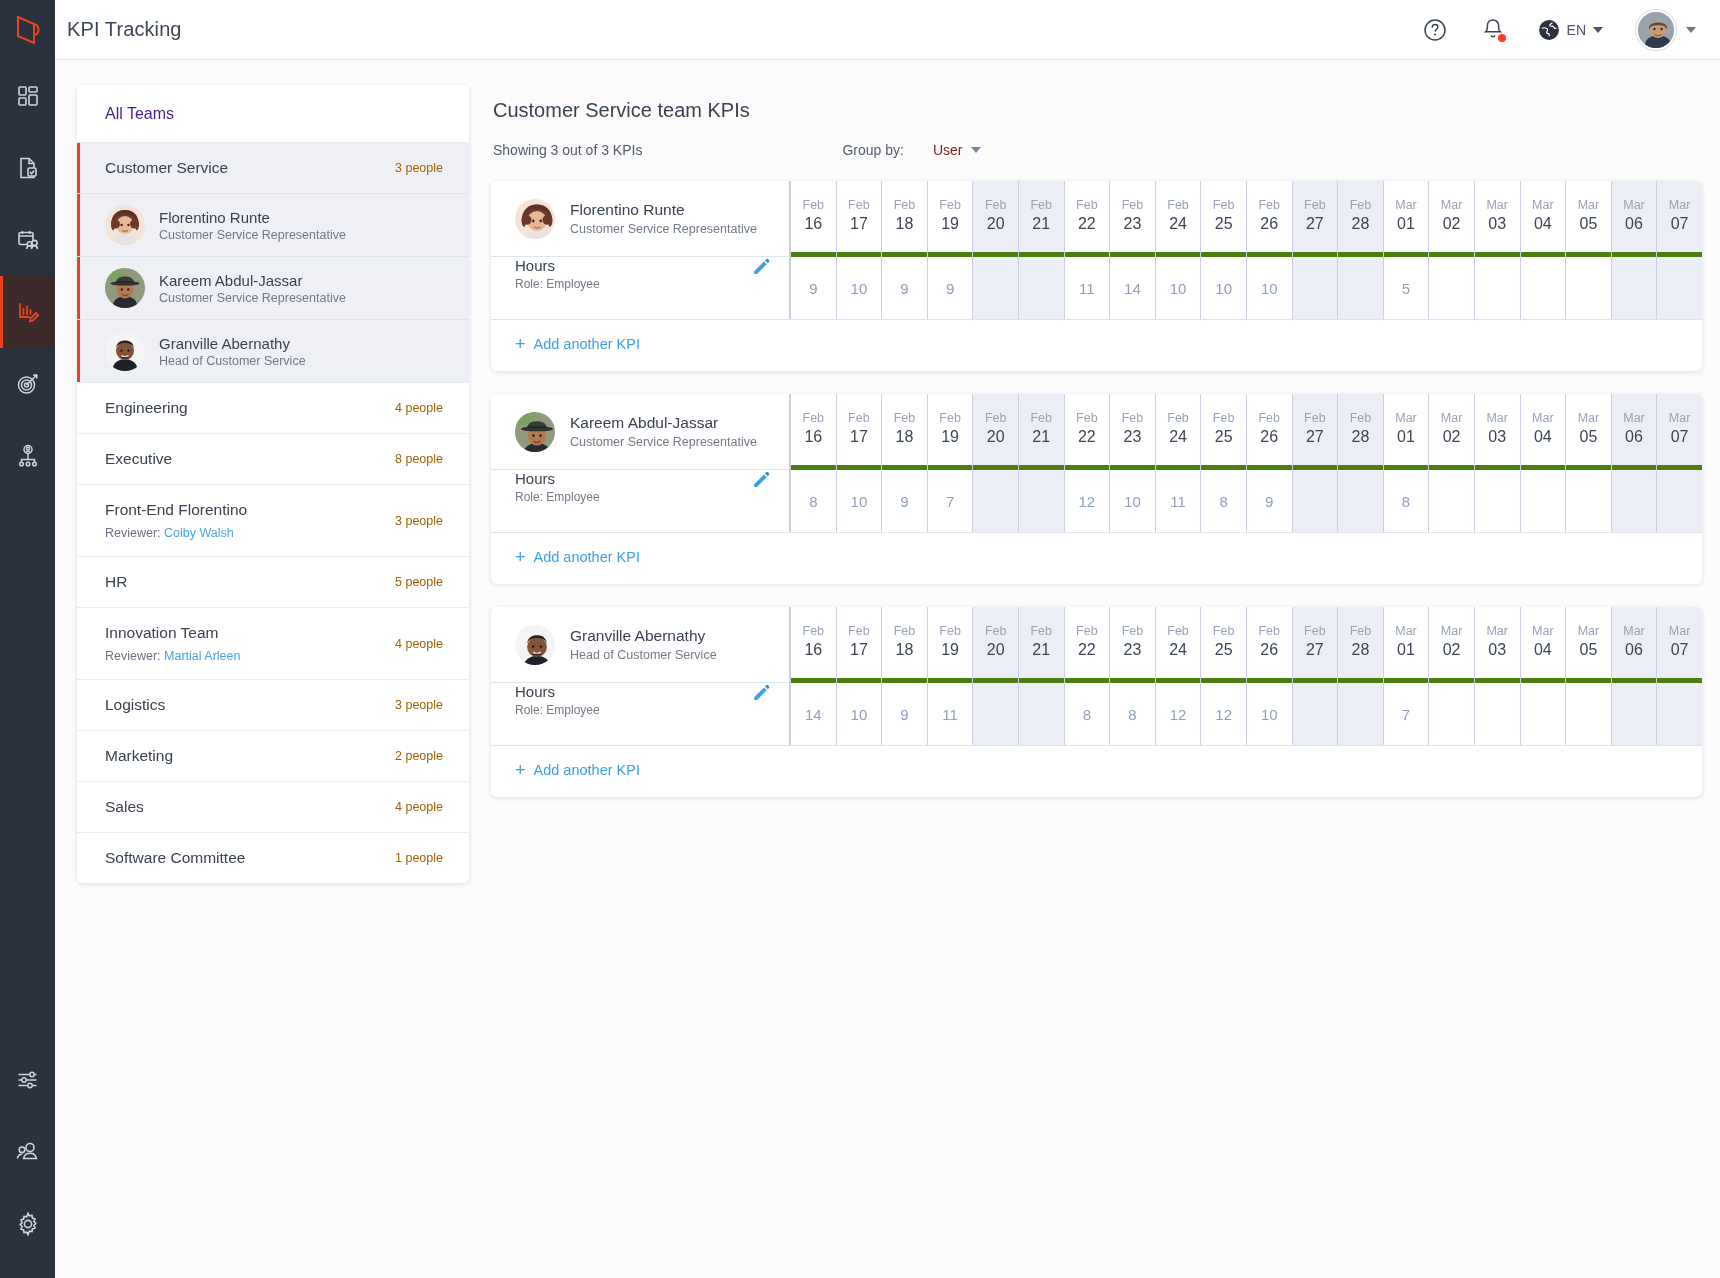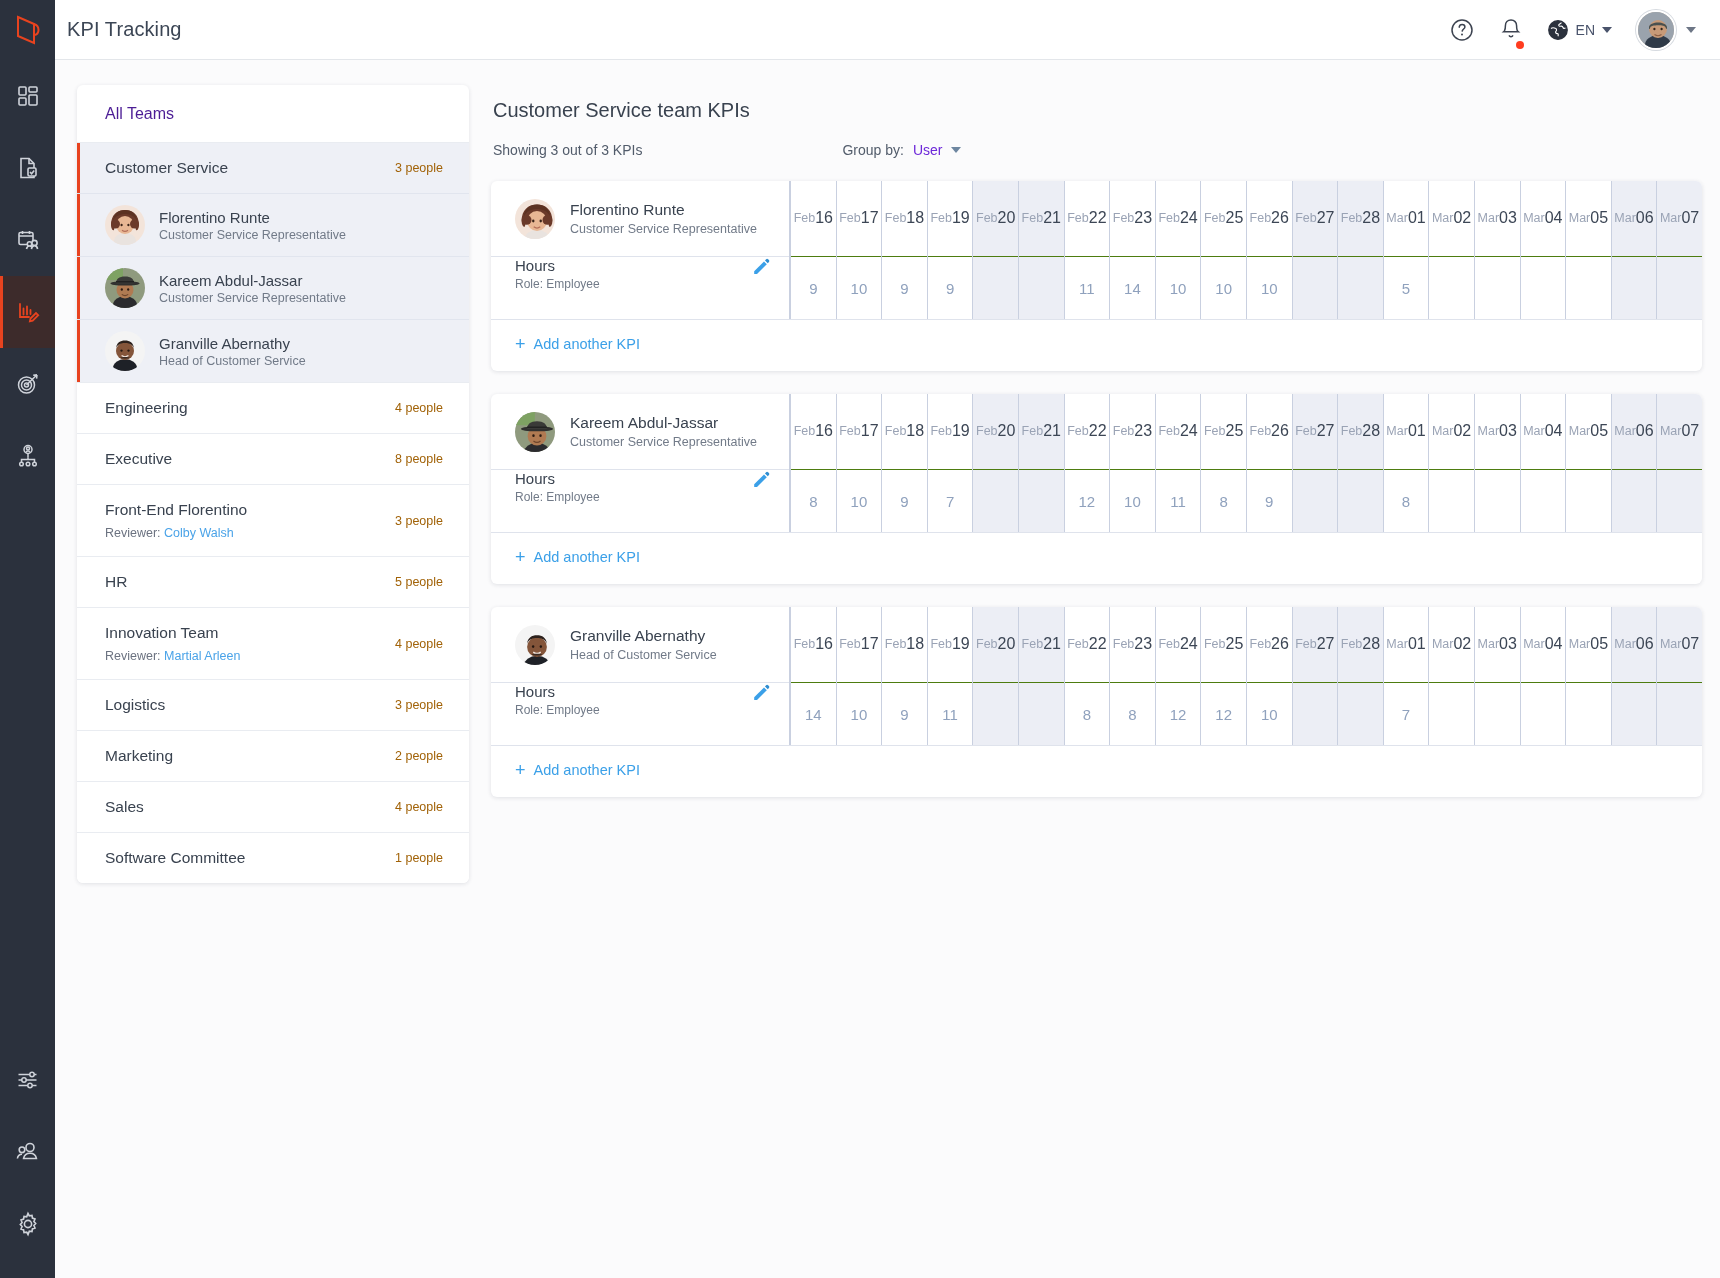--- a/index.html
+++ b/index.html
@@ -48,21 +48,21 @@
     height: 60px; min-height: 60px;
     background: #fff;
     border-bottom: 1px solid #e3e6ea;
     display: flex; align-items: center;
     padding: 0 24px 0 12px;
   }
   #app-title {
     font-size: 20px; color: #3c4655; font-weight: 400;
     letter-spacing: .1px;
   }
-  #topbar-right { margin-left: auto; display: flex; gap: 24px; }
+  #topbar-right { margin-left: auto; display: flex; align-items: center; gap: 33px; }
   .icon-btn { cursor: pointer; display: flex; align-items: center; position: relative; }
   .lang-sel { display: flex; align-items: center; gap: 7px; cursor: pointer; }
   .lang-sel .lang-txt { font-size: 14px; color: #49536b; }
   .avatar-wrap { display: flex; align-items: center; gap: 10px; cursor: pointer; }
   .avatar-lg {
     width: 40px; height: 40px; border-radius: 50%;
     border: 2px solid #fff; box-shadow: 0 0 0 1px #d6dae0;
     overflow: hidden; position: relative; background:#c9b9a8;
   }
   .caret {
@@ -131,21 +131,21 @@
   #main { flex: 1 1 auto; min-width: 0; padding-right: 0; }
   #page-title { font-size: 20px; color: #39424f; padding: 14px 0 0 2px; }
   #sub-row {
     display: flex; align-items: center;
     margin-top: 20px; padding-left: 2px;
     font-size: 14px; color: #525c6b;
   }
   #showing-text { color: #525c6b; }
   #groupby-wrap { display: flex; align-items: center; gap: 9px; margin-left: 200px; }
   #groupby-label { color: #525c6b; }
-  #groupby-value { color: #6d28d9; cursor: pointer; }
+  #groupby-value { color: #7f1d1d; cursor: pointer; margin-left: 20px; }
   .chev-down-sm {
     width: 0; height: 0;
     border-left: 5px solid transparent; border-right: 5px solid transparent;
     border-top: 6px solid #6d86a0; cursor: pointer;
   }
 
   
   .kpi-card {
     background: #fff;
     border-radius: 6px;
@@ -164,23 +164,23 @@
     height: 76px;
     display: flex; align-items: center; gap: 15px;
     padding: 0 0 0 24px;
     border-bottom: 1px solid #dfe3ec;
   }
   .person-name { font-size: 15.5px; color: #39424f; }
   .person-role { font-size: 12.5px; color: #717a88; margin-top: 3px; }
 
   .day-head {
     height: 76px;
-    display: flex; 
+    display: flex; flex-direction: column;
     align-items: center; justify-content: center;
-    border-bottom: 1px solid #4d7c0f;
+    border-bottom: 5px solid #4d7c0f;
     background: #fff;
   }
   .day-mon { font-size: 12.5px; color: #9aa3b5; line-height: 1.25; }
   .day-num { font-size: 16px; color: #3c4655; line-height: 1.3; }
 
   .metric-cell {
     height: 62px;
     display: flex; 
     padding: 0 18px 0 24px;
   }

